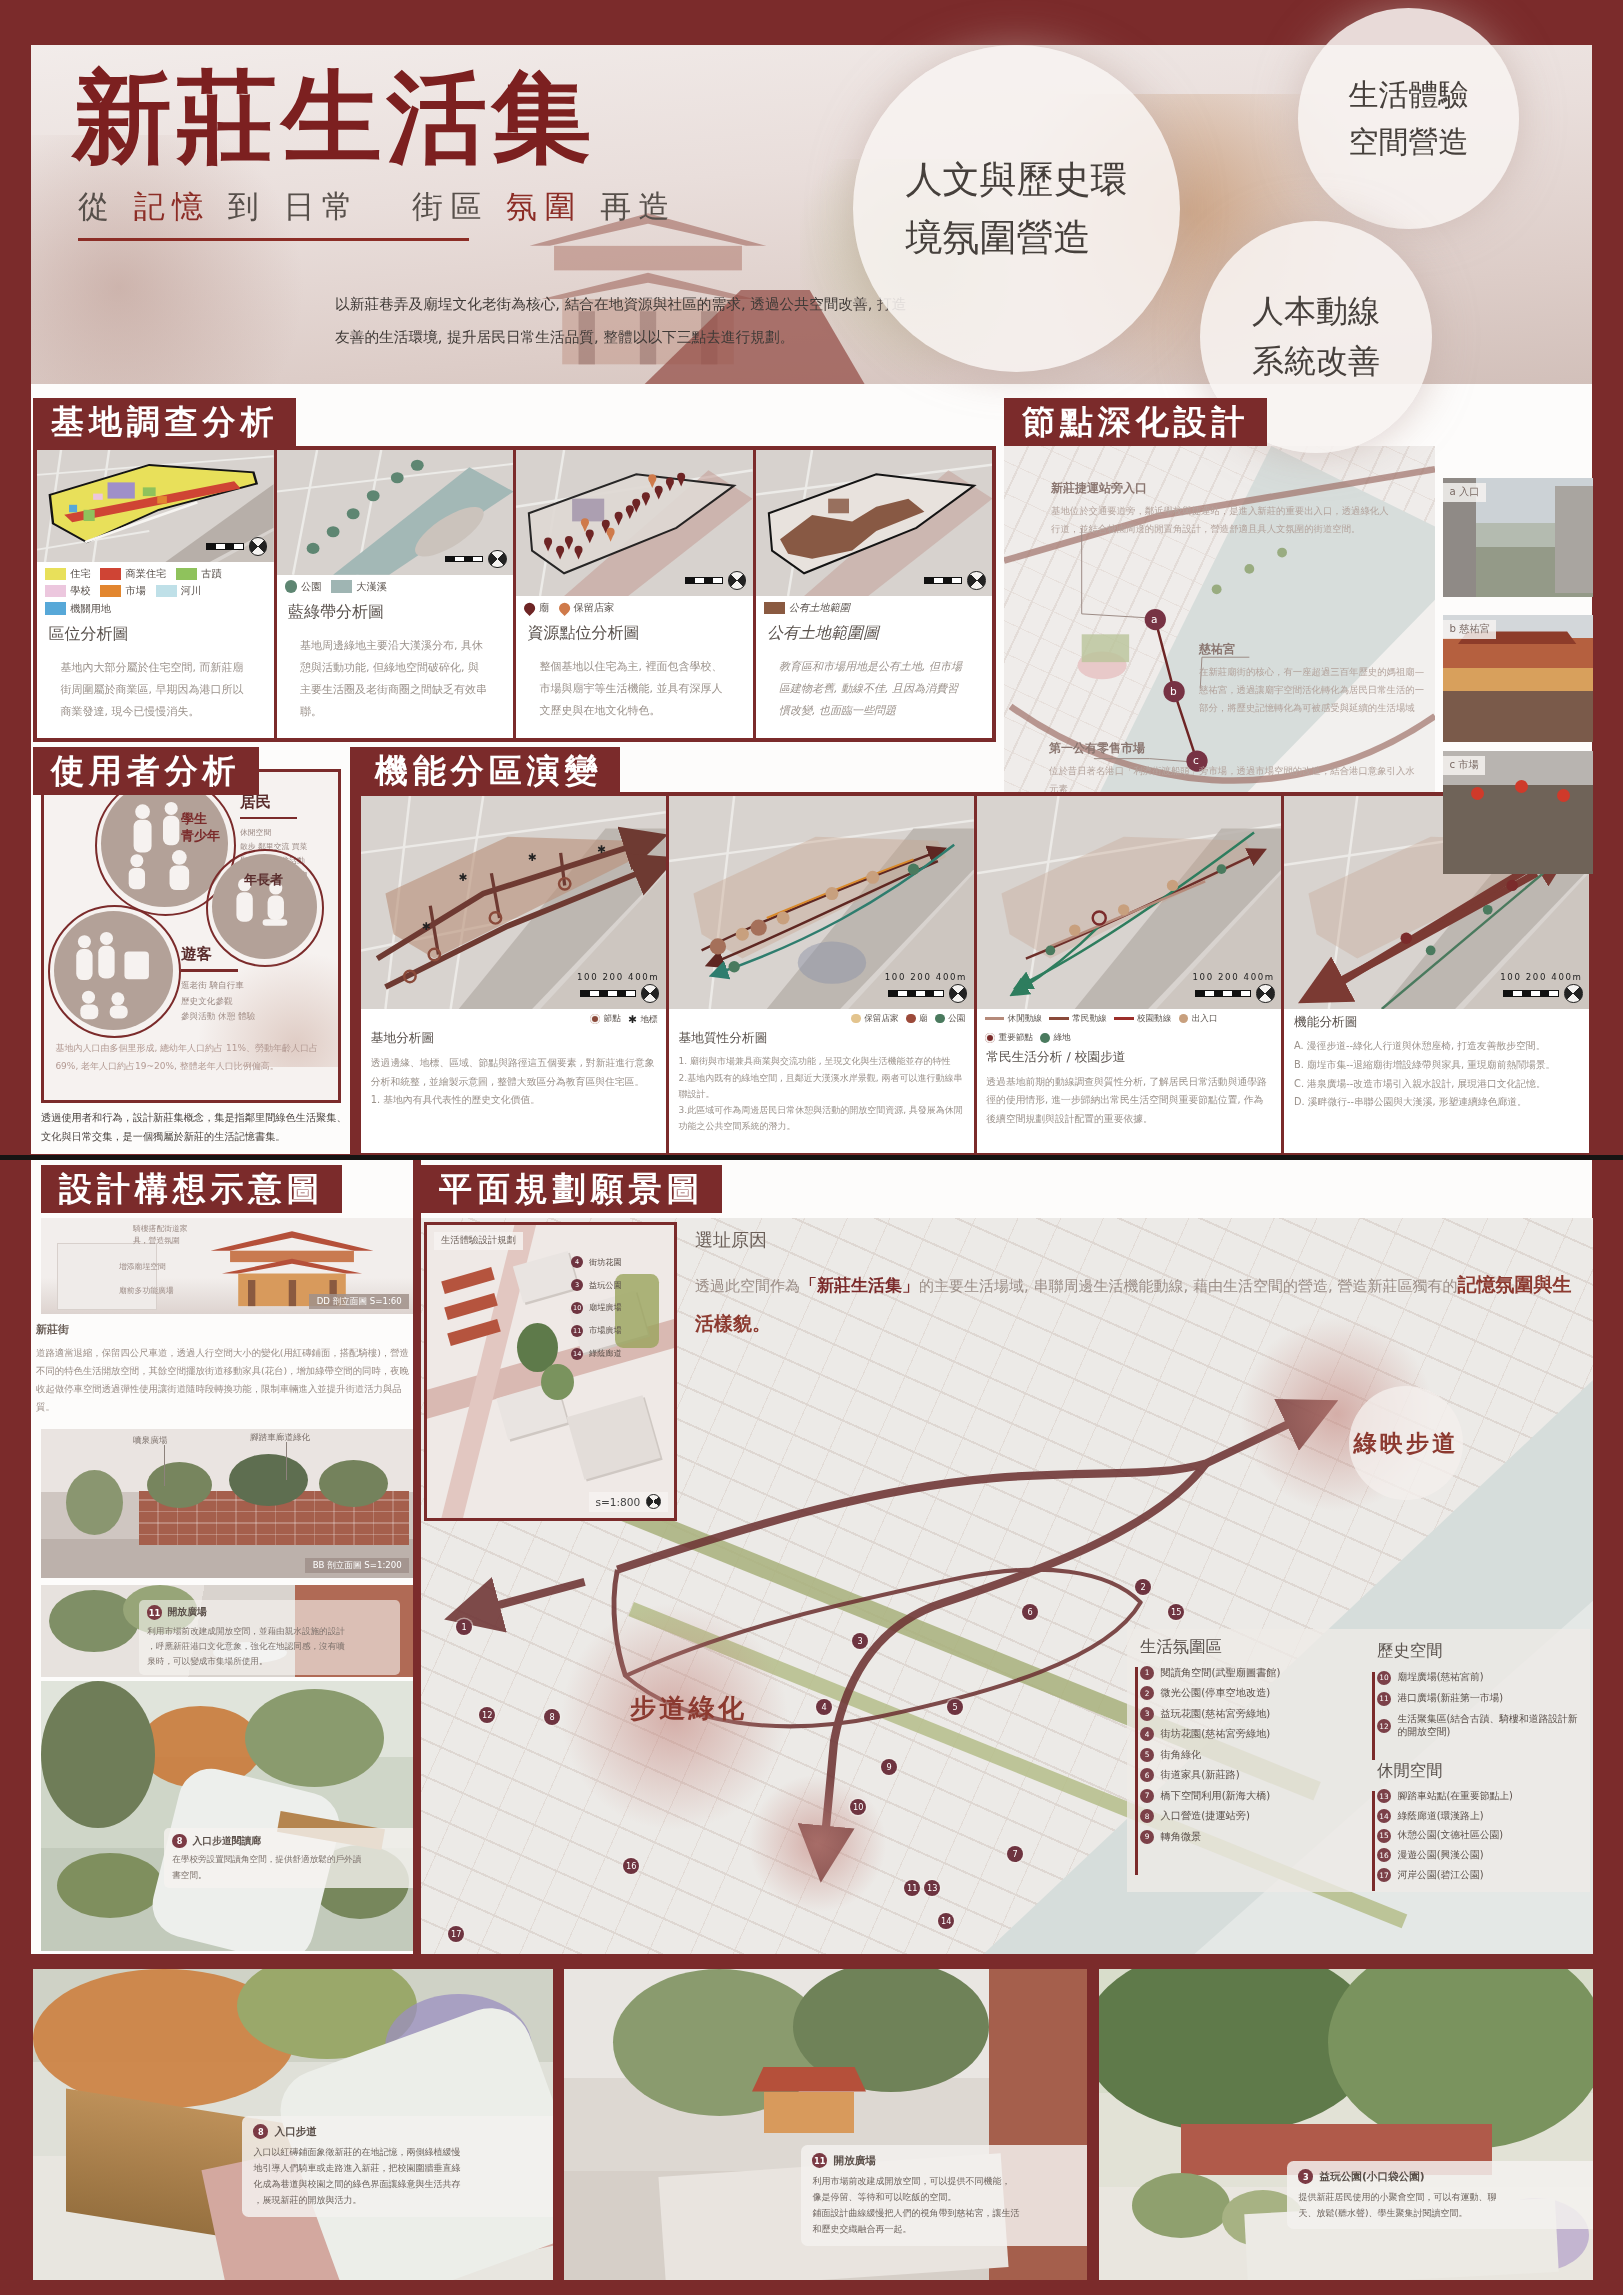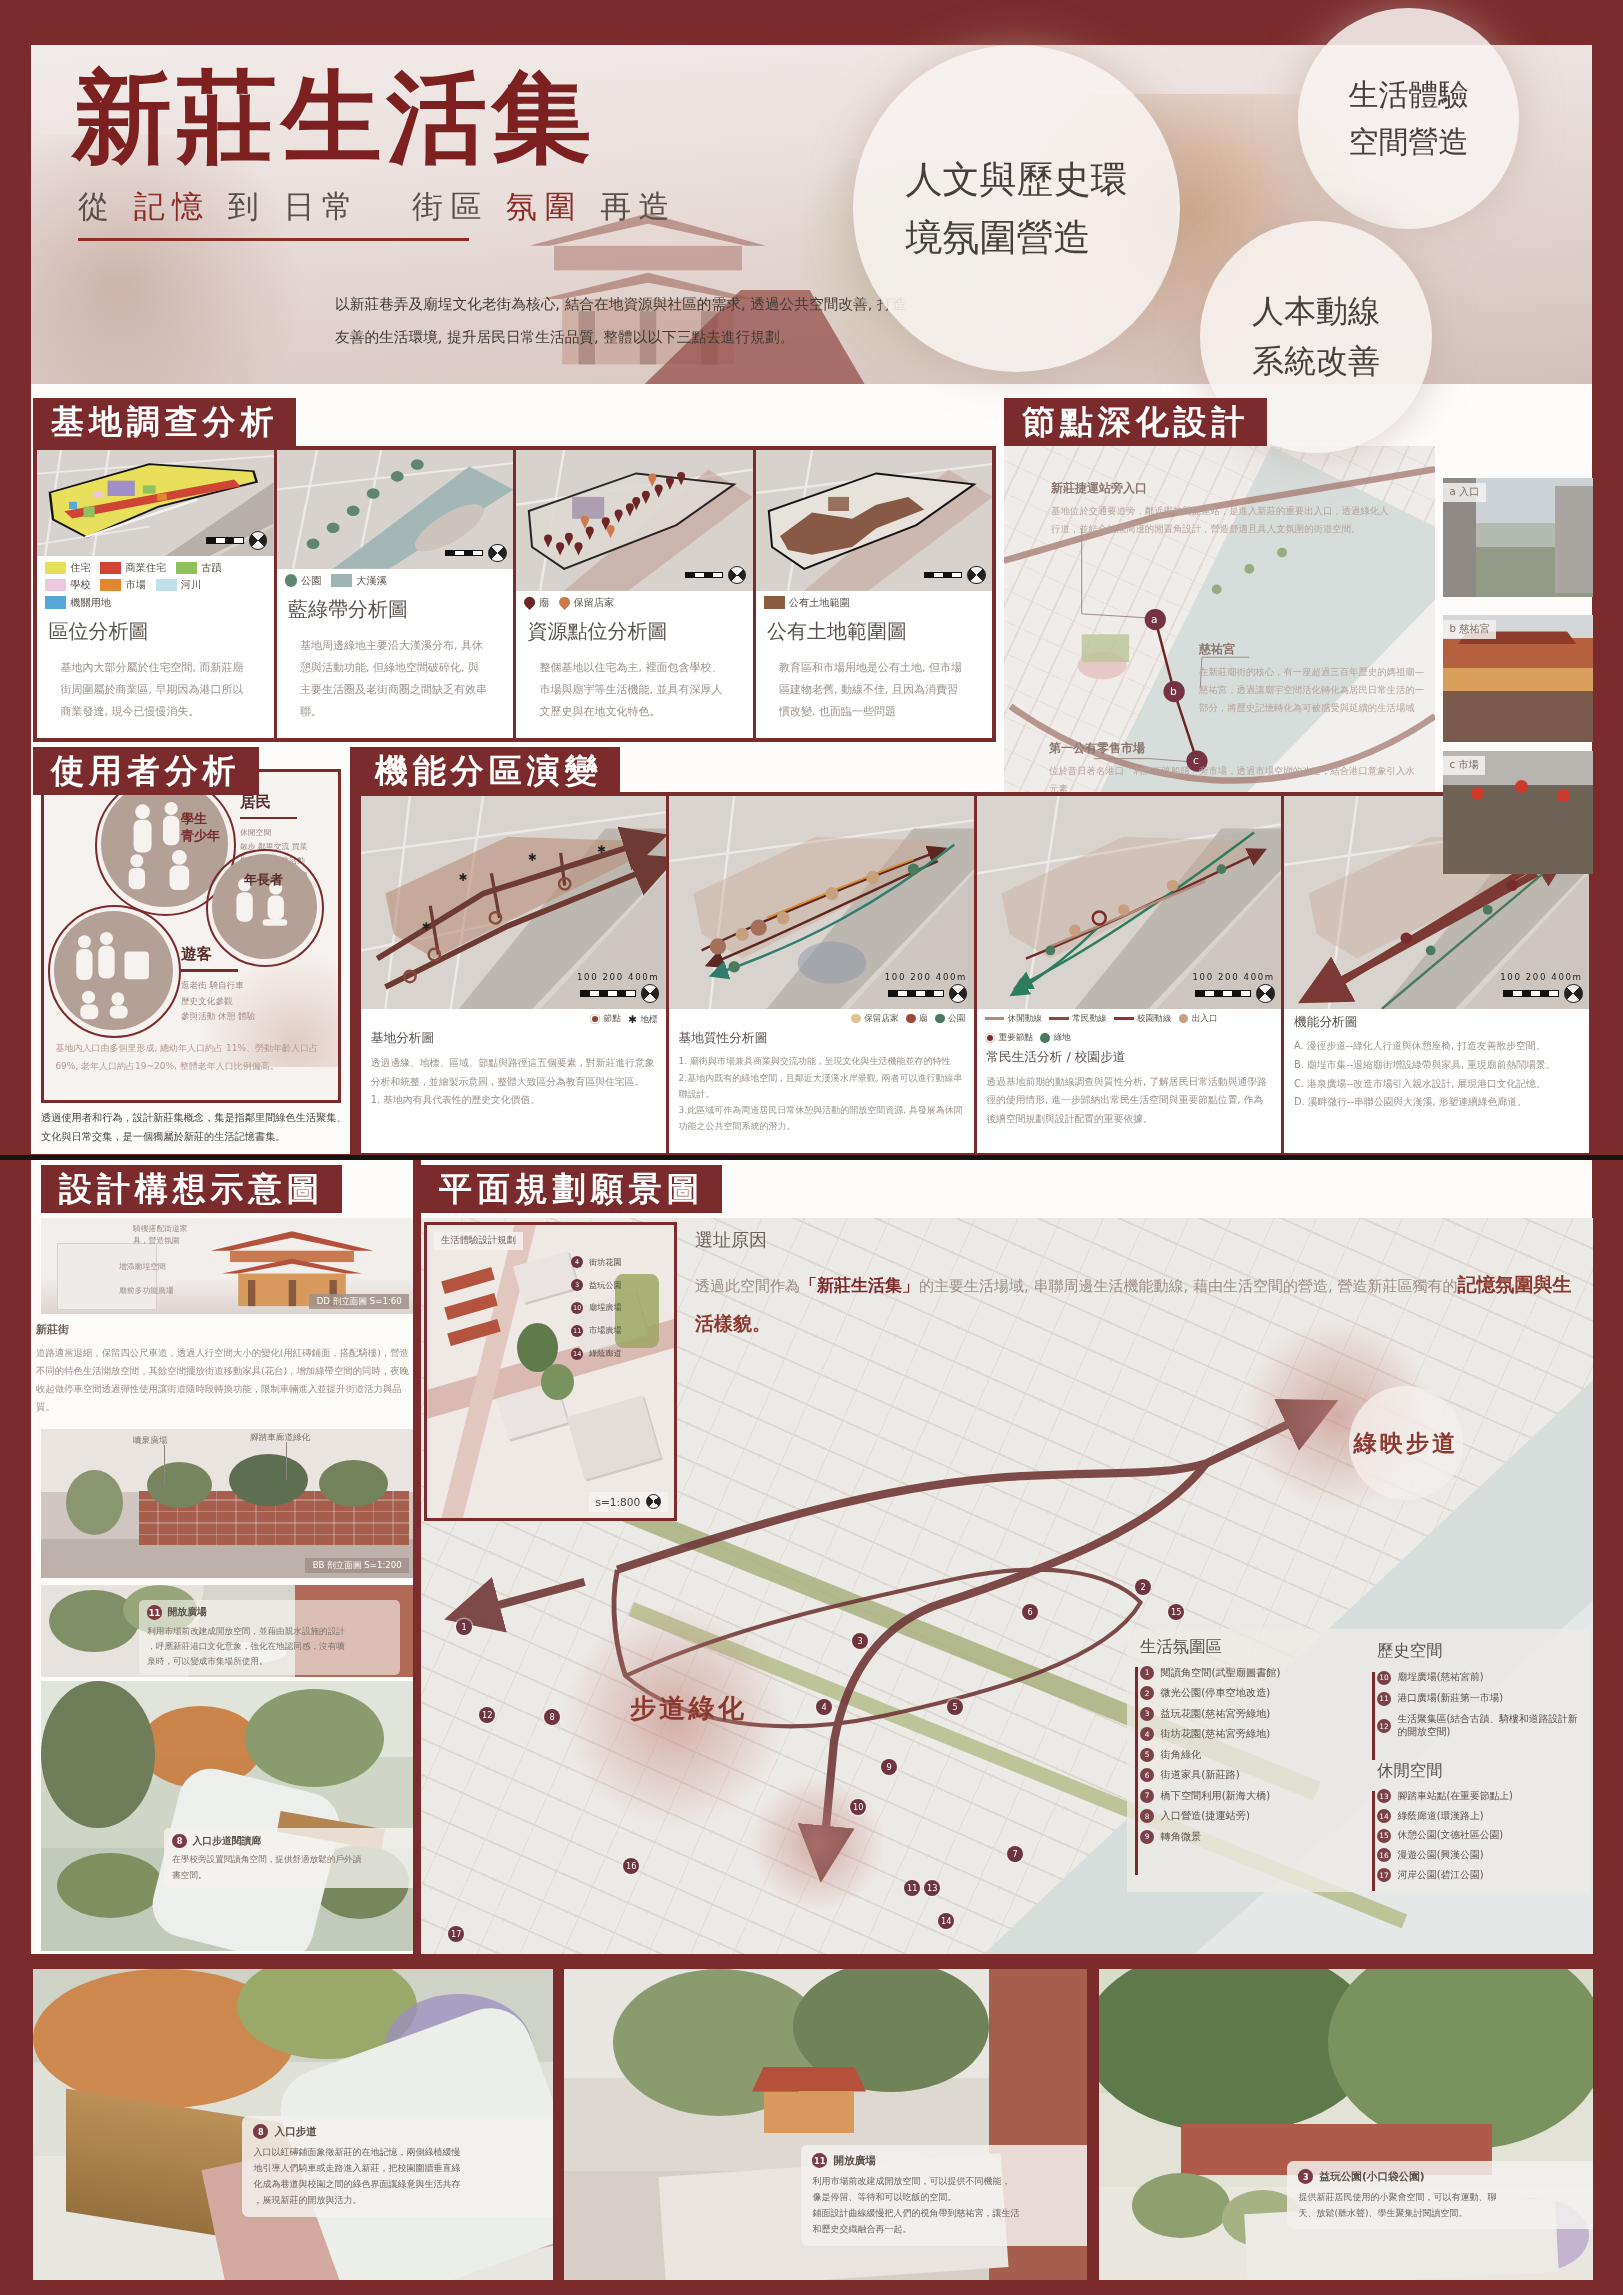--- a/index.html
+++ b/index.html
@@ -22,30 +22,30 @@
   .badge{position:absolute;border-radius:50%;background:rgba(247,242,240,0.88);color:#46403c;
     display:flex;align-items:center;justify-content:center;text-align:left;white-space:pre-line;
     box-shadow:0 0 41px rgba(190,165,158,0.55);z-index:5;line-height:1.55;}
   
   .sech{position:absolute;background:#7b2b2b;color:#fff;font-weight:700;font-size:33px;
     letter-spacing:4.9px;padding:7.4px 18px;line-height:1;z-index:6;}
   
   #ss-frame{position:absolute;left:33px;top:446px;width:963px;height:296px;border:4.1px solid #7b2b2b;
     box-sizing:border-box;background:#fff;display:flex;z-index:4;}
   .ss-col{flex:1;display:flex;flex-direction:column;border-right:3.3px solid #7b2b2b;min-width:0;}
-  .ss-col:last-child{border-right:none;}
+  .ss-col:last-child{border-right:none;font-style:italic;}
   .ss-map{height:146px;position:relative;overflow:hidden;background:#d7d2ce;}
   .ss-map svg{display:block;width:100%;height:100%;}
   .ss-leg{padding:4.9px 8.2px 1.6px;display:flex;flex-wrap:wrap;column-gap:9.8px;row-gap:3.3px;
     align-items:center;font-size:10.2px;color:#5a524d;}
   .sw{width:21px;height:12.3px;display:inline-block;margin-right:4.1px;vertical-align:middle;}
   .sw.dot{width:12.3px;height:12.3px;border-radius:50%;}
   .sw.pin{width:10.6px;height:10.6px;border-radius:50% 50% 50% 0;transform:rotate(-45deg);}
   .ss-cap{padding:6.5px 11.4px 3.3px;}
-  .ss-cap h4{font-size:20px;color:#5a524d;font-weight:500;margin:0 0 8.2px;}
+  .ss-cap h4{font-size:16px;color:#5a524d;font-weight:500;margin:0 0 8.2px;}
   .ss-cap p{font-size:11px;color:#9b928b;line-height:2.0;margin:12px;}
   .mapscale{position:absolute;right:6.5px;bottom:6.5px;display:flex;align-items:center;gap:4.9px;}
   .segbar{display:flex;border:0.8px solid #111;height:4.9px;background:#fff;}
   .segbar i{width:9px;display:block;}
   .segbar i:nth-child(odd){background:#111;}
   .compass{width:16.4px;height:16.4px;border-radius:50%;border:1.6px solid #222;
     background:conic-gradient(from 45deg,#222 0 90deg,#f5f3f1 90deg 180deg,#222 180deg 270deg,#f5f3f1 270deg 360deg);}
   
   #nd-map{position:absolute;left:1004px;top:446px;width:431px;height:366px;background:#efecea;
     overflow:hidden;z-index:3;

